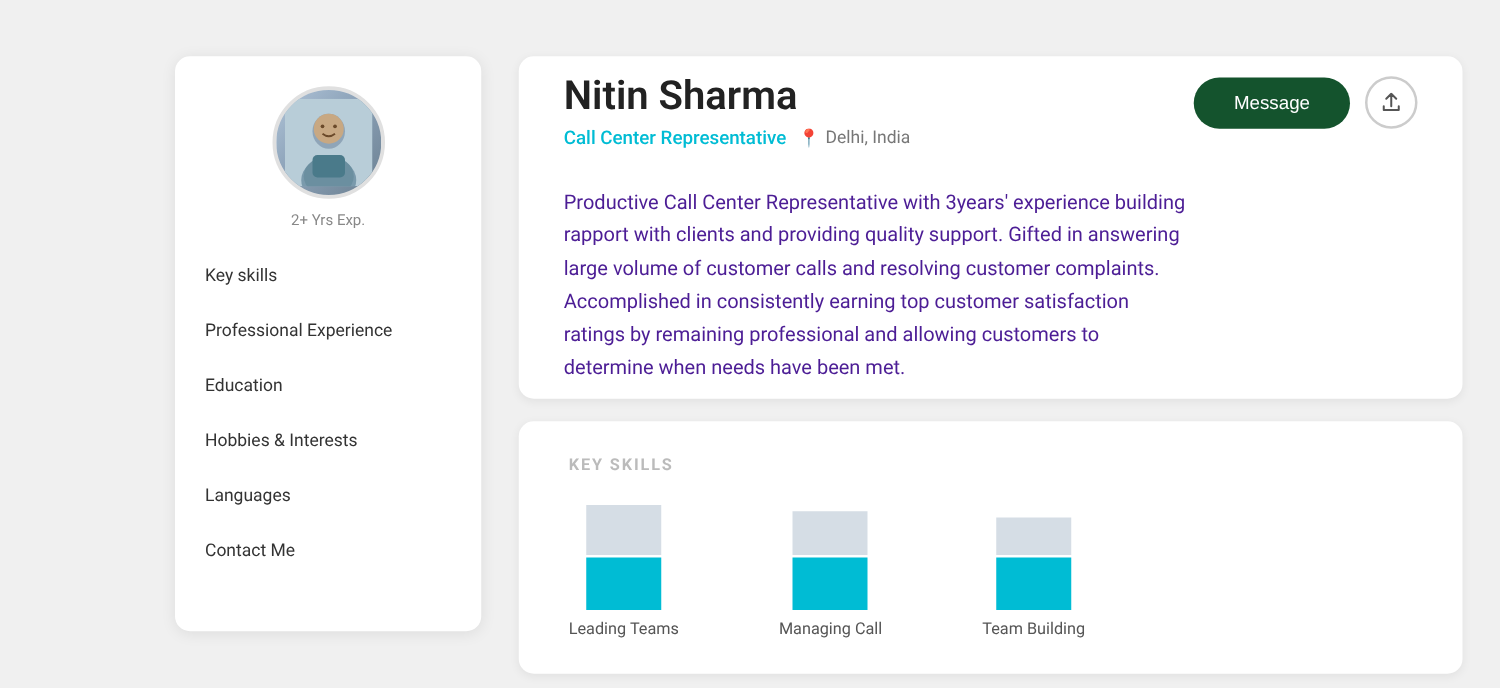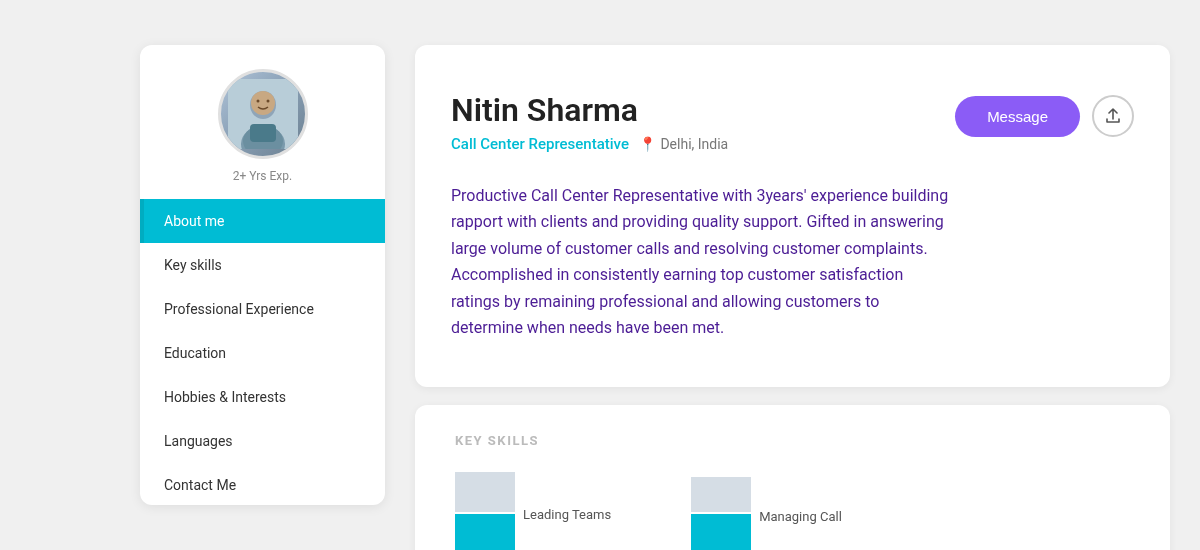--- a/index.html
+++ b/index.html
@@ -88,21 +88,21 @@
       flex: 1;
       display: flex;
       flex-direction: column;
       padding: 45px 30px 45px 30px;
       overflow: hidden;
     }
 
     .profile-section {
       background: #fff;
       border-radius: 12px;
-      padding: 46px 36px;
+      padding: 12px 36px;
       display: flex;
       align-items: flex-start;
       justify-content: space-between;
       box-shadow: 0 2px 8px rgba(0,0,0,0.06);
       margin-bottom: 18px;
     }
 
     .profile-info {
       flex: 1;
     }
@@ -148,21 +148,21 @@
     }
 
     .profile-actions {
       display: flex;
       align-items: center;
       gap: 12px;
       margin-top: 4px;
     }
 
     .btn-message {
-      background: #8b5cf6;
+      background: #14532d;
       color: #fff;
       border: none;
       padding: 12px 32px;
       border-radius: 50px;
       font-size: 15px;
       font-weight: 500;
       cursor: pointer;
     }
 
     .btn-share {
@@ -196,20 +196,21 @@
     }
 
     .skills-bars {
       display: flex;
       gap: 80px;
       align-items: flex-end;
     }
 
     .skill-item {
       display: flex;
+      flex-direction: column;
       align-items: center;
       gap: 8px;
     }
 
     .bar-container {
       display: flex;
       flex-direction: column;
       align-items: center;
       width: 60px;
       gap: 2px;
@@ -250,21 +251,20 @@
 
         <circle cx="30" cy="22" r="1.5" fill="#6b4a2a"></circle>
         <circle cx="40" cy="22" r="1.5" fill="#6b4a2a"></circle>
         <path d="M30 28 Q35 32 40 28" stroke="#6b4a2a" stroke-width="1.5" fill="none"></path>
       </svg>
     </div>
   </div>
   <span class="exp-label">2+ Yrs Exp.</span>
 
   <ul class="nav-list">
-    <li class="nav-item active">About me</li>
     <li class="nav-item">Key skills</li>
     <li class="nav-item">Professional Experience</li>
     <li class="nav-item">Education</li>
     <li class="nav-item">Hobbies &amp; Interests</li>
     <li class="nav-item">Languages</li>
     <li class="nav-item">Contact Me</li>
   </ul>
 </div>
 
 <div class="main-content">
@@ -300,15 +300,22 @@
         </div>
         <span class="skill-label">Leading Teams</span>
       </div>
       <div class="skill-item">
         <div class="bar-container">
           <div class="bar-top" style="height:35px;"></div>
           <div class="bar-bottom" style="height:42px;"></div>
         </div>
         <span class="skill-label">Managing Call</span>
       </div>
+      <div class="skill-item">
+        <div class="bar-container">
+          <div class="bar-top" style="height:30px;"></div>
+          <div class="bar-bottom" style="height:42px;"></div>
+        </div>
+        <span class="skill-label">Team Building</span>
+      </div>
     </div>
   </div>
 </div>
 
 </body></html>

